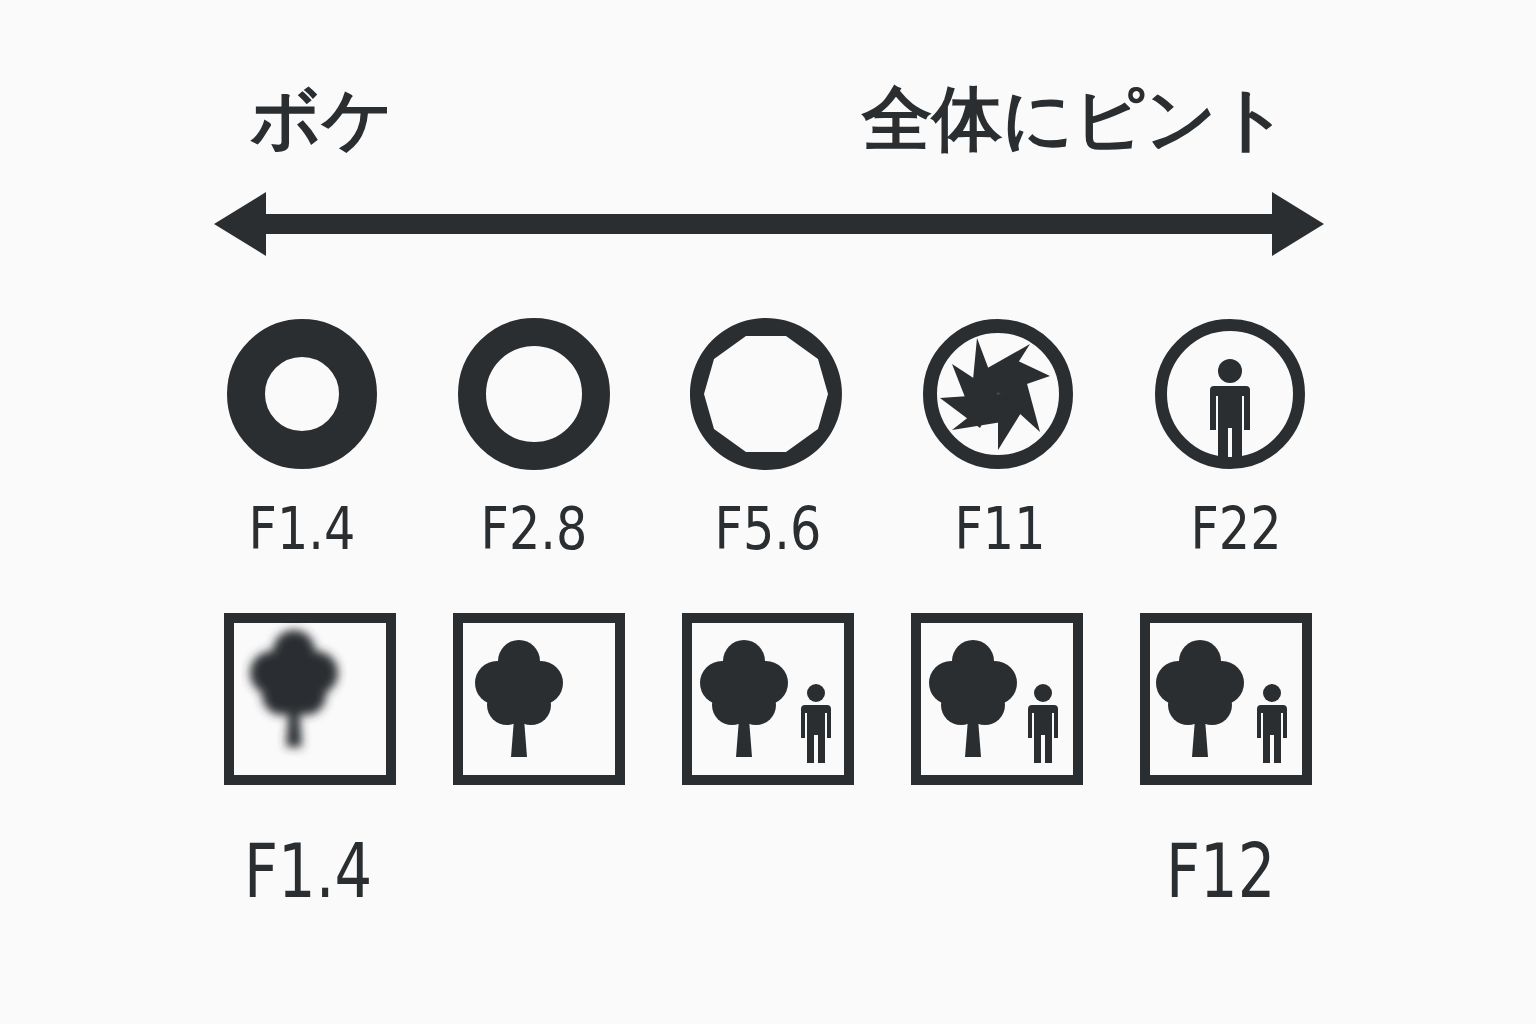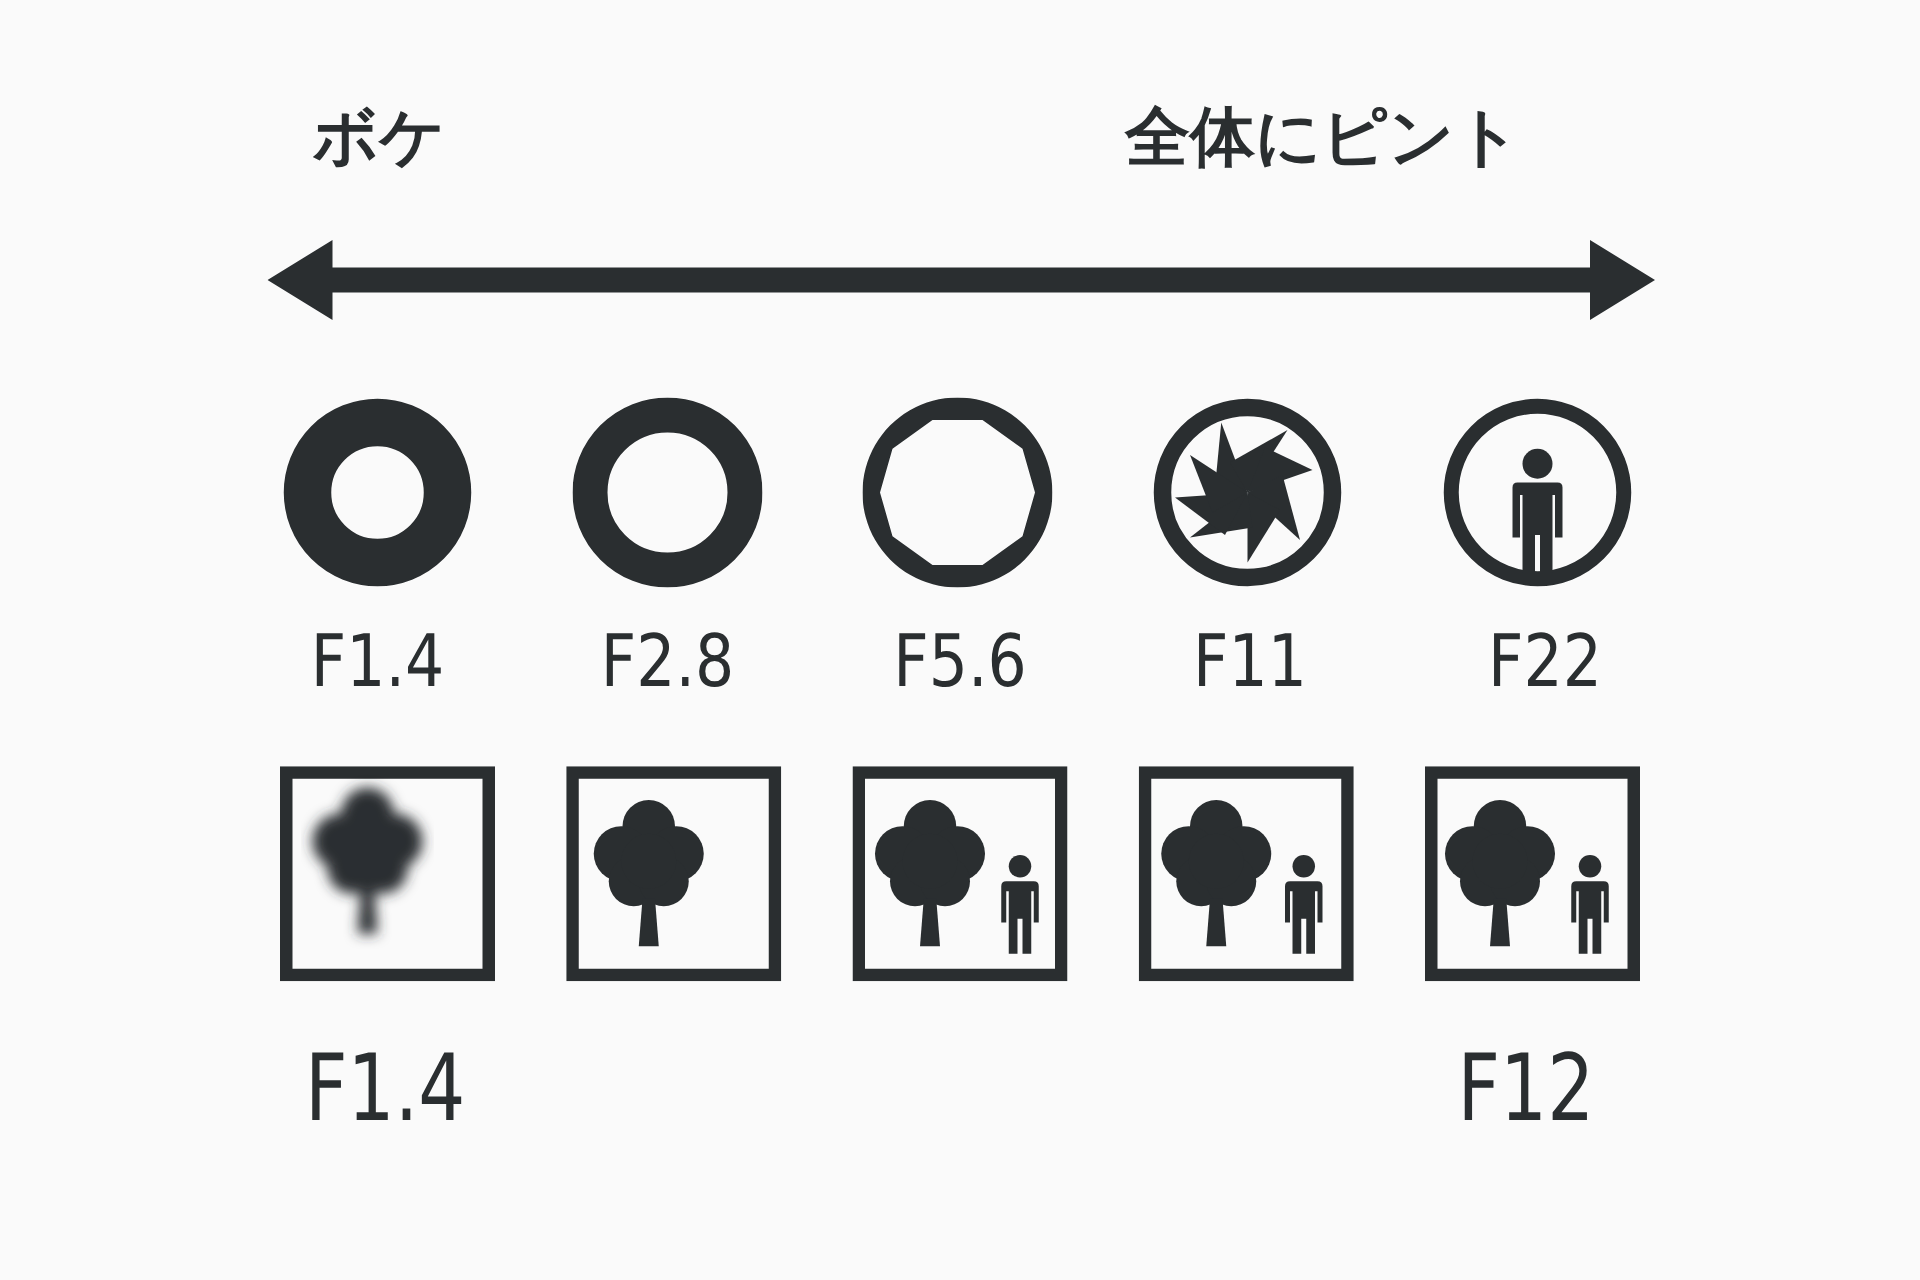--- a/index.html
+++ b/index.html
@@ -2,30 +2,30 @@
 <html><head>
   <meta charset="utf-8">
   <style>
     html, body { margin: 0; padding: 0; }
     body {
       width: 1536px; height: 1024px; background: #fafafa;
       position: relative; overflow: hidden;
       font-family: "DejaVu Sans", sans-serif; color: #2a2e30;
     }
     .abs { position: absolute; }
-    .title { font-size: 52px; font-weight: bold; line-height: 1; white-space: nowrap; }
+    .title { font-size: 70px; font-weight: bold; line-height: 1; white-space: nowrap; }
     .flabel { font-family: "DejaVu Sans", sans-serif; font-size: 58px; line-height: 1; text-align: center; width: 200px; transform: scaleX(0.85); }
     .blabel { font-family: "DejaVu Sans", sans-serif; font-size: 74px; line-height: 1; transform: scaleX(0.8); transform-origin: left top; }
     svg { display: block; }
   </style>
 </head>
 <body>
 
 <div class="abs title" style="left:250px; top:84px;">ボケ</div>
-<div class="abs title" style="left:900px; top:84px;">全体にピント</div>
+<div class="abs title" style="left:862px; top:84px;">全体にピント</div>
 
 <div class="abs" style="left:214px; top:190px;">
   <svg width="1110" height="68" viewBox="0 0 1110 68">
     <polygon fill="#2a2e30" points="0,34 52,2 52,24 1058,24 1058,2 1110,34 1058,66 1058,44 52,44 52,66"></polygon>
   </svg>
 </div>
 
 <div class="abs" style="left:226px; top:318px;">
   <svg width="152" height="152" viewBox="0 0 152 152">
     <circle cx="76" cy="76" r="56" fill="none" stroke="#2a2e30" stroke-width="38"></circle>

